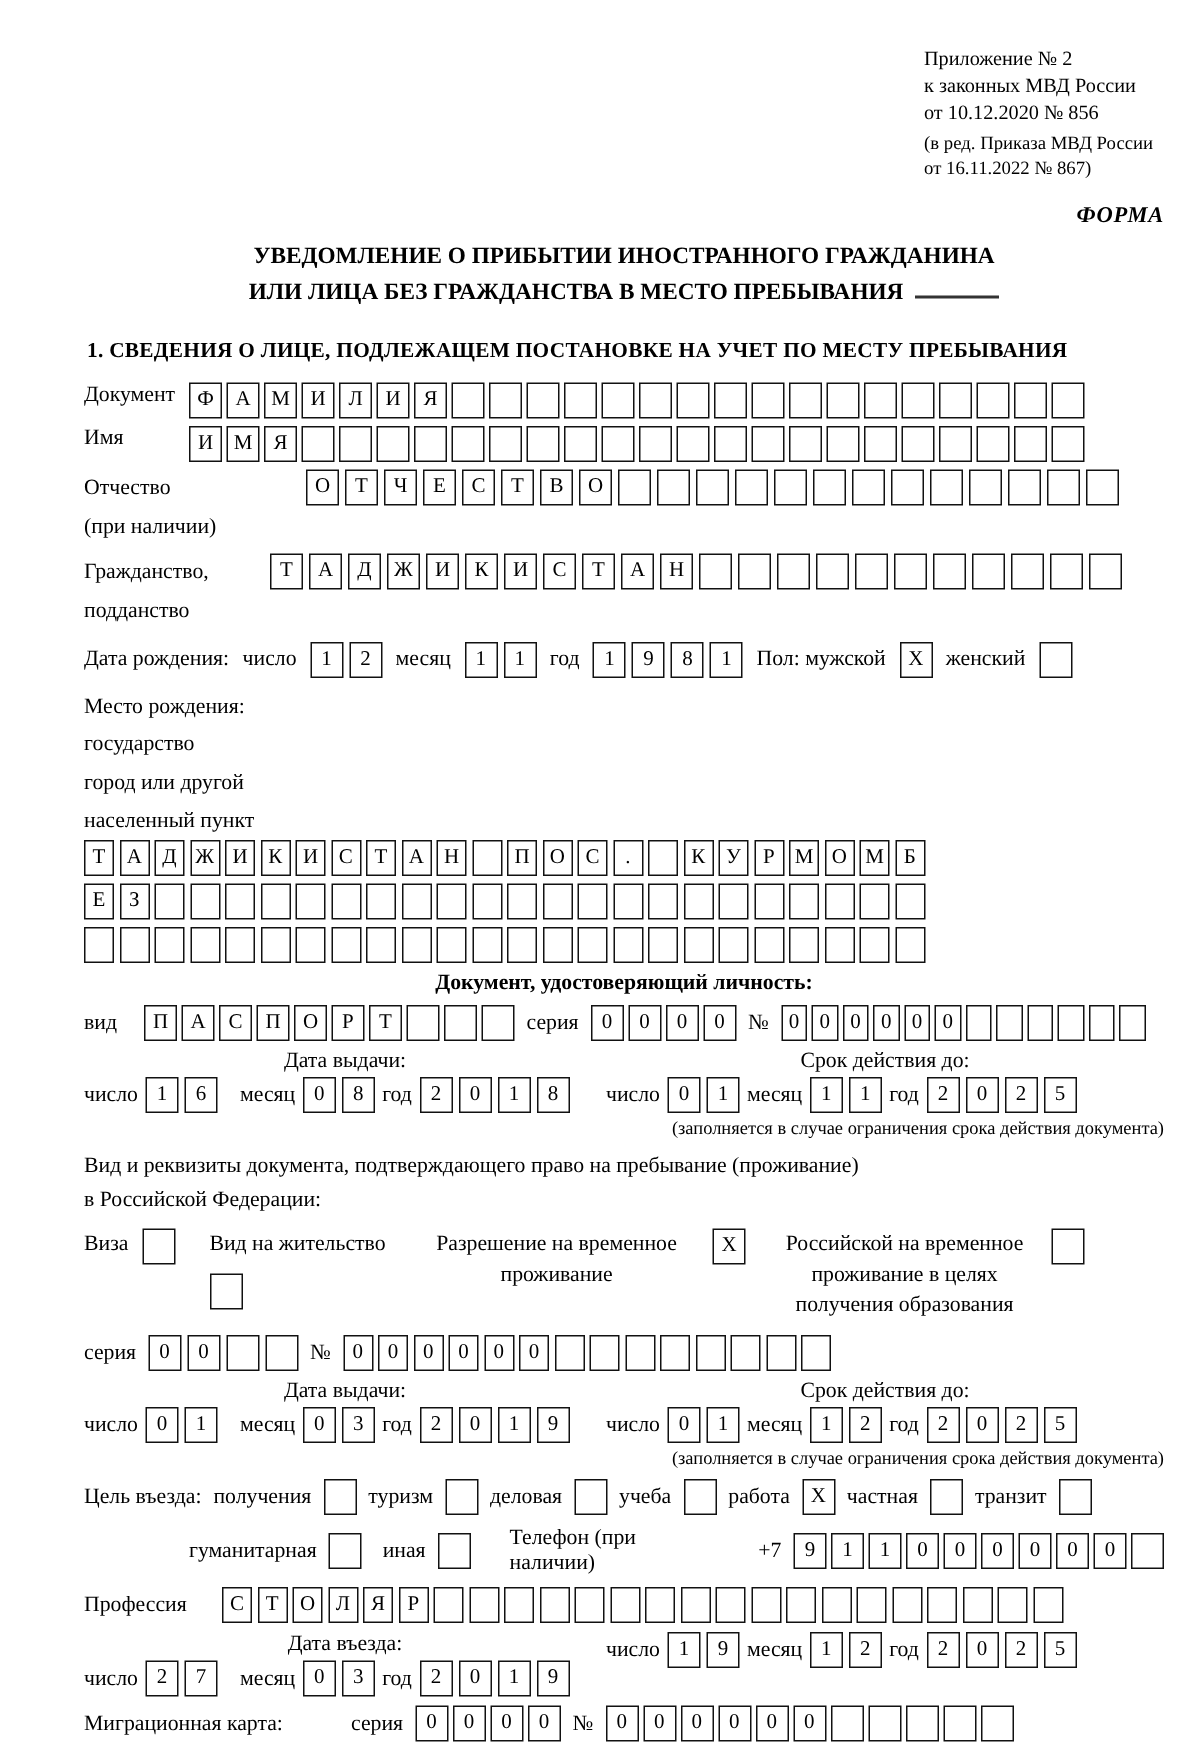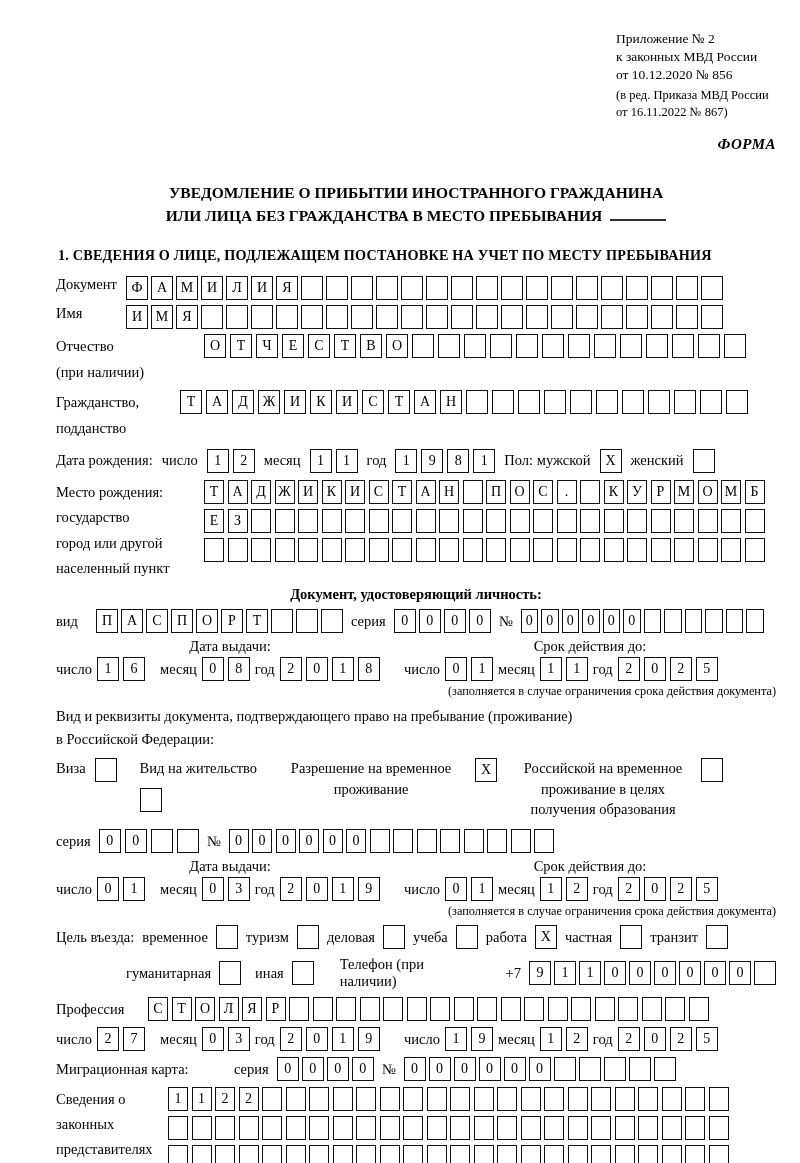--- a/index.html
+++ b/index.html
@@ -5,21 +5,21 @@
   html,body{margin:0;padding:0;background:#fff;color:#000;
     font-family:"Liberation Serif","DejaVu Serif",serif;}
   .page{width:800px;height:1163px;box-sizing:border-box;background:#fff;
     padding:30px 24px 10px 56px;overflow:hidden;position:relative;}
   
   .hdr{margin-left:560px;font-size:13.5px;line-height:1.32;white-space:nowrap;}
   .hdr .small{font-size:12.5px;}
   .hdr .gap{margin-top:4px;}
   .forma{text-align:right;font-weight:bold;font-size:15px;margin-top:16px;letter-spacing:.5px;font-style:italic;}
   
-  .title{text-align:center;font-weight:bold;font-size:15.5px;line-height:1.45;margin-top:29px;}
+  .title{text-align:center;font-weight:bold;font-size:15.5px;line-height:1.45;margin-top:7px;}
   .blank{display:inline-block;width:56px;border-bottom:2px solid #333;height:14px;margin-left:8px;}
   .sect{font-weight:bold;font-size:14.2px;margin:20px 0 12px 2px;letter-spacing:.2px;}
   
   .frow{display:flex;align-items:flex-start;margin-bottom:5px;font-size:14.5px;}
   .inline-row{align-items:center;flex-wrap:nowrap;}
   .lbl{flex:none;}
   .w70{width:70px;}
   .w145{width:148px;}
   .w122{width:124px;}
   .lblcol{flex:none;line-height:1.75;}
@@ -212,21 +212,21 @@
         <span class="cell">9</span>
         <span class="cell">8</span>
         <span class="cell">1</span>
       </span>
     <span class="lbl">Пол: мужской</span>
     <span class="cbx">X</span>
     <span class="lbl">женский</span>
     <span class="cbx"></span>
   </div>
 
-  <div class="frow" style="margin-top:7px;">
+  <div class="frow" style="margin-top:7px;flex-direction:column;">
     <span class="lbl w145 lblcol">
       <span>Место рождения:</span><br>
       <span>государство</span><br>
       <span>город или другой</span><br>
       <span>населенный пункт</span>
     </span>
     <span class="cellcol">
       <span class="cells tight">
           <span class="cell">Т</span>
           <span class="cell">А</span>
@@ -488,21 +488,21 @@
             <span class="cell">2</span>
             <span class="cell">5</span>
           </span>
       </div>
       <div class="dnote">(заполняется в случае ограничения срока действия документа)</div>
     </div>
   </div>
 
   <div class="purow">
     <span>Цель въезда:</span>
-    <span>временное</span>
+    <span>получения</span>
     <span class="cbx"></span>
     <span>туризм</span>
     <span class="cbx"></span>
     <span>деловая</span>
     <span class="cbx"></span>
     <span>учеба</span>
     <span class="cbx"></span>
     <span>работа</span>
     <span class="cbx">X</span>
     <span>частная</span>
@@ -557,20 +557,21 @@
         <span class="cell"></span>
         <span class="cell"></span>
         <span class="cell"></span>
         <span class="cell"></span>
         <span class="cell"></span>
       </span>
   </div>
 
   <div class="dates" style="margin-top:6px;">
     <div class="dhalf dw1">
+      <div class="dhead">Дата въезда:</div>
       <div class="dline">
         <span>число</span>
         <span class="cells">
             <span class="cell">2</span>
             <span class="cell">7</span>
           </span>
         <span class="mlm">месяц</span>
         <span class="cells">
             <span class="cell">0</span>
             <span class="cell">3</span>

